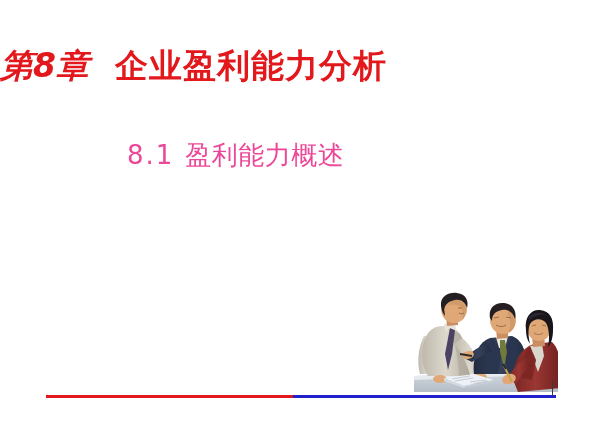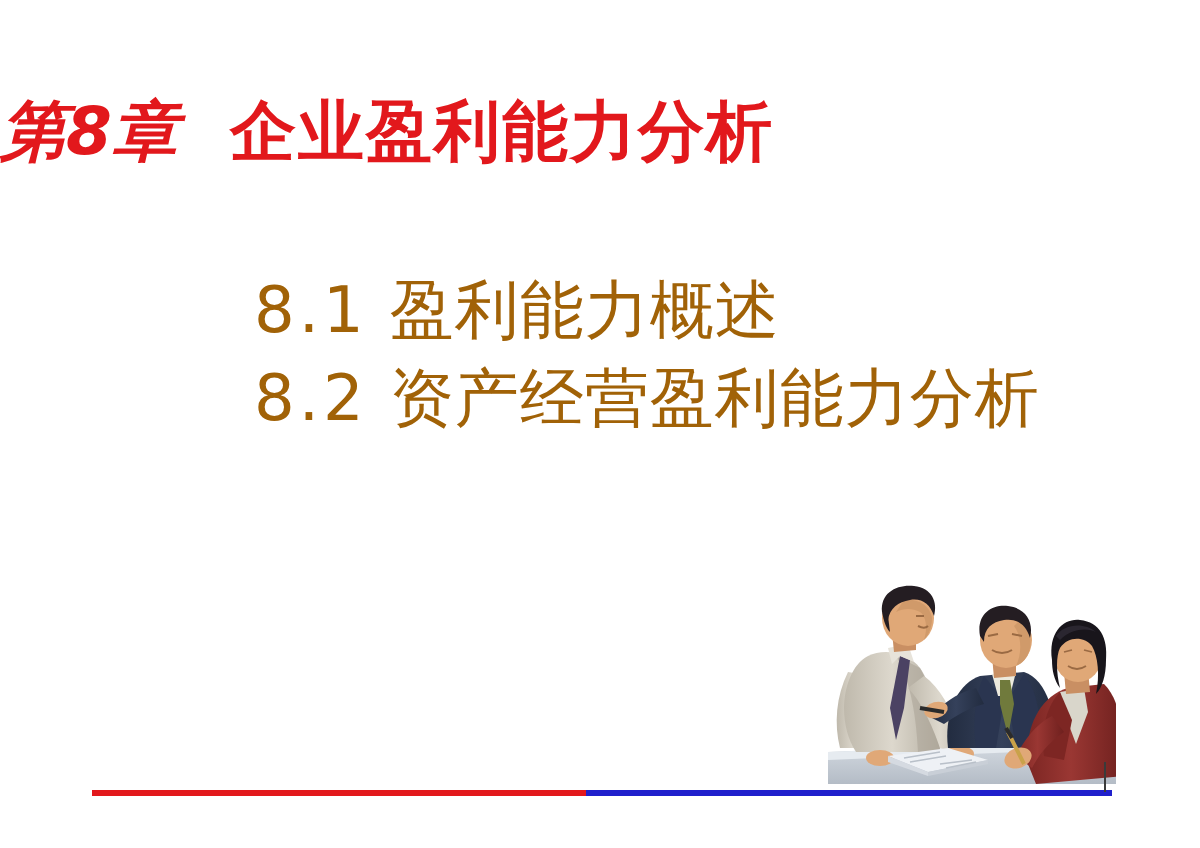--- a/index.html
+++ b/index.html
@@ -48,22 +48,22 @@
   }
 
   
   #agenda {
     position: absolute;
     left: 127px;
     top: 133px;
     width: 430px;
   }
   .agenda-item {
-    color: #a16207;
-    font-size: 32px;
+    color: #ec4899;
+    font-size: 26px;
     line-height: 44px;
     white-space: nowrap;
     letter-spacing: 0.5px;
   }
   .agenda-num {
     letter-spacing: 2px;
   }
   .agenda-sep {
     display: inline-block;
     width: 11px;
@@ -110,23 +110,20 @@
 
 <div id="slide">
 
   <div id="title-block">
     <span class="title-chapter">第8章</span><span class="title-gap"></span><span class="title-main">企业盈利能力分析</span>
   </div>
 
   <div id="agenda">
     <div class="agenda-item">
       <span class="agenda-num">8.1</span><span class="agenda-sep"></span><span>盈利能力概述</span>
-    </div>
-    <div class="agenda-item">
-      <span class="agenda-num">8.2</span><span class="agenda-sep"></span><span>资产经营盈利能力分析</span>
     </div>
   </div>
 
   <div id="illustration">
     <svg width="150" height="106" viewBox="0 0 150 106" xmlns="http://www.w3.org/2000/svg">
       <defs>
         <clipPath id="clipAll">
             <rect x="0" y="0" width="150" height="106"></rect>
           </clipPath>
         <linearGradient id="tableGrad" x1="0" y1="0" x2="0" y2="1">

